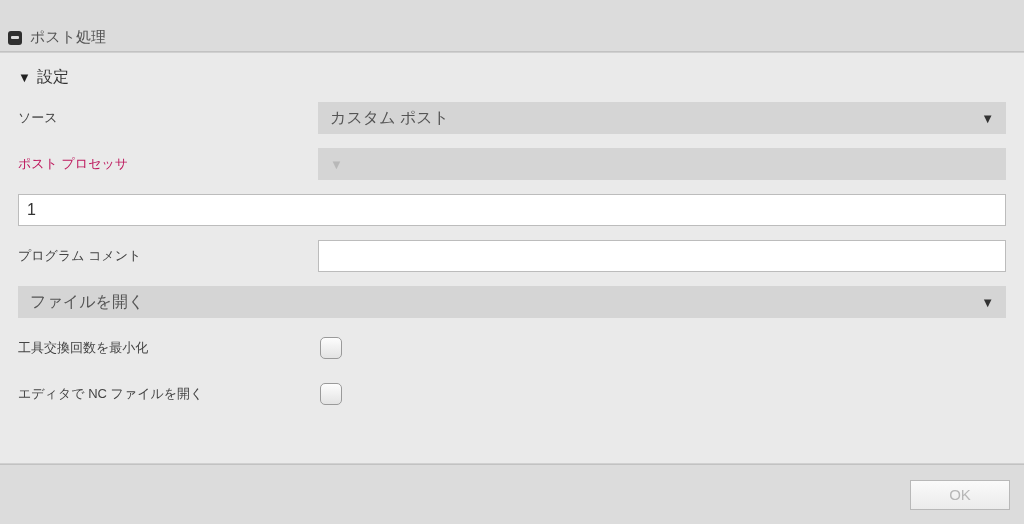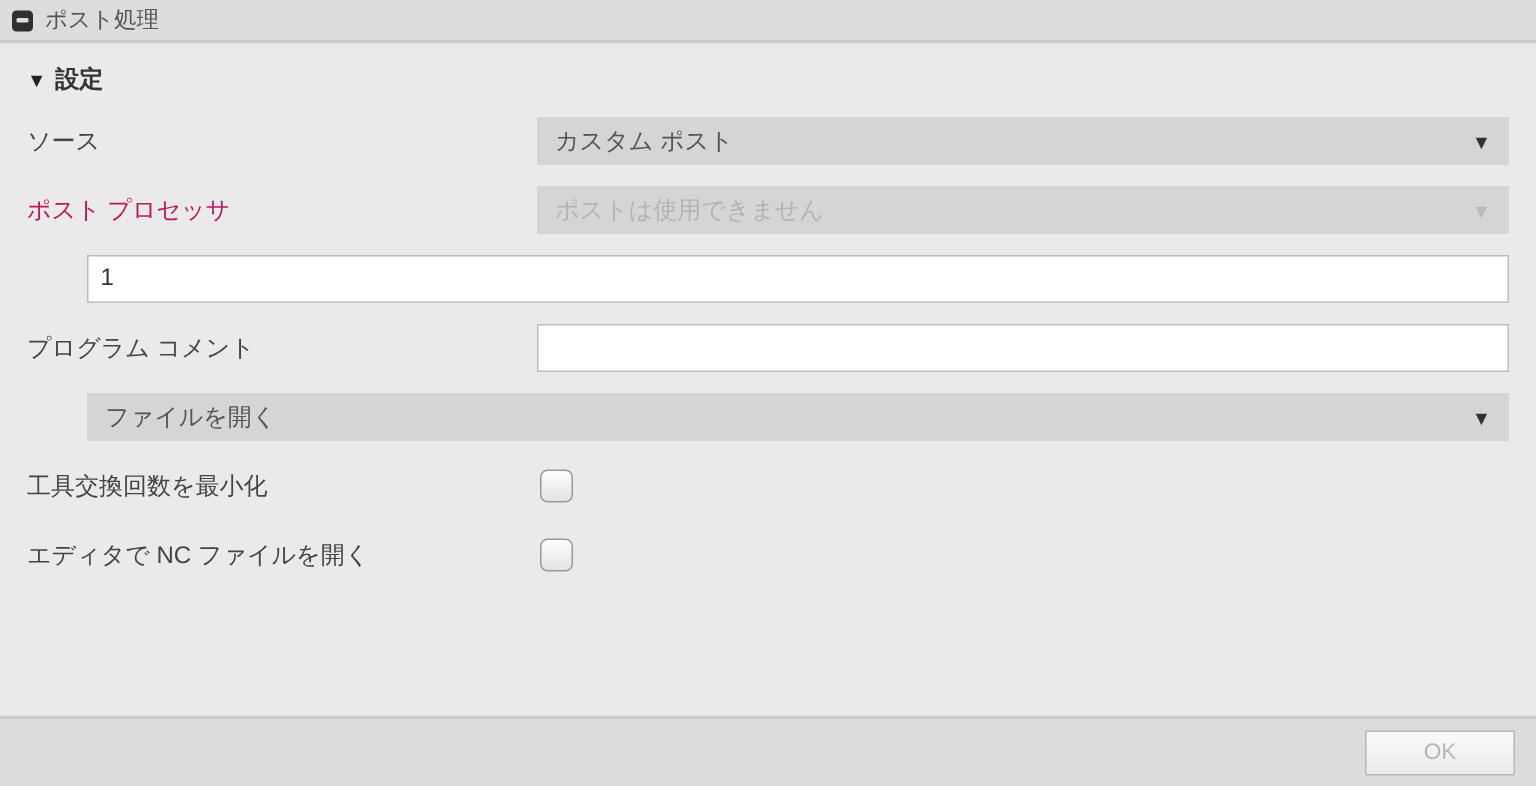--- a/index.html
+++ b/index.html
@@ -14,20 +14,21 @@
     flex-direction: column;
   }
   .titlebar {
     height: 28px;
     background: #dcdcdc;
     border-bottom: 1px solid #c2c2c2;
     display: flex;
     align-items: center;
     padding: 0 8px;
     gap: 8px;
+    margin-top: 24px;
   }
   .title-icon {
     width: 14px;
     height: 14px;
     background: #2f2f2f;
     border-radius: 3px;
     position: relative;
   }
   .title-icon::after {
     content: '';
@@ -50,35 +51,35 @@
     display: flex;
     align-items: center;
     gap: 6px;
     margin-bottom: 14px;
     cursor: pointer;
   }
   .disclosure {
     font-size: 13px;
     color: #222;
   }
-  .section-title { font-weight: 700; font-size: 16px; color: #333; }
+  .section-title { font-weight: 400; font-size: 16px; color: #333; }
   .form-row {
     display: flex;
     align-items: center;
     margin-bottom: 14px;
     min-height: 32px;
   }
   .form-label {
     width: 300px;
     flex-shrink: 0;
     color: #444;
-    font-size: 16px;
+    font-size: 13px;
   }
   .form-label.disabled { color: #be185d; }
-  .form-control { flex: 1; margin-left: 40px; }
+  .form-control { flex: 1; }
   .select {
     width: 100%;
     height: 32px;
     background: #d5d5d5;
     border: none;
     display: flex;
     align-items: center;
     justify-content: space-between;
     padding: 0 12px;
     cursor: pointer;
@@ -105,21 +106,21 @@
   .checkbox {
     width: 22px;
     height: 22px;
     border: 1px solid #9a9a9a;
     border-radius: 5px;
     background: linear-gradient(#fdfdfd, #e3e3e3);
     cursor: pointer;
     margin-left: 2px;
   }
   .footer {
-    height: 46px;
+    height: 60px;
     background: #dcdcdc;
     border-top: 1px solid #c2c2c2;
     display: flex;
     justify-content: flex-end;
     align-items: center;
     padding: 0 14px;
     gap: 10px;
   }
   .btn {
     height: 30px;
@@ -158,21 +159,20 @@
         <span>カスタム ポスト</span>
         <span class="caret">▼</span>
       </div>
     </div>
   </div>
 
   <div class="form-row">
     <div class="form-label disabled">ポスト プロセッサ</div>
     <div class="form-control">
       <div class="select disabled">
-        <span>ポストは使用できません</span>
         <span class="caret">▼</span>
       </div>
     </div>
   </div>
 
   <div class="form-row">
     <div class="form-control">
       <input class="textfield" type="text" value="1" style="">
     </div>
   </div>

